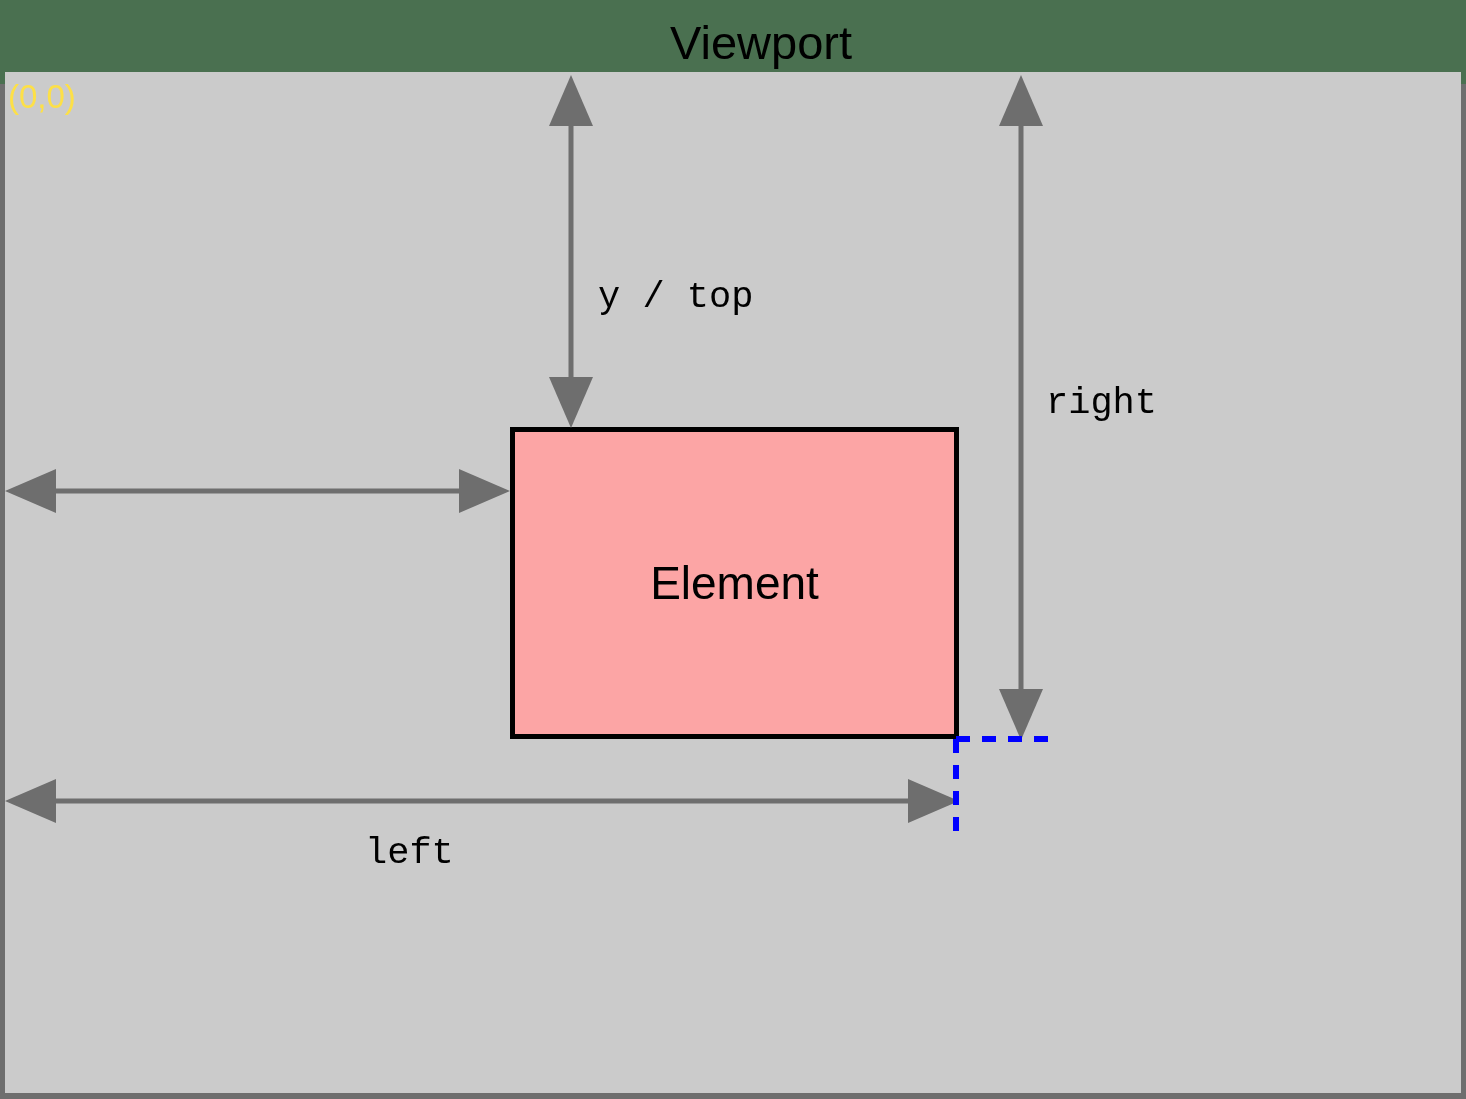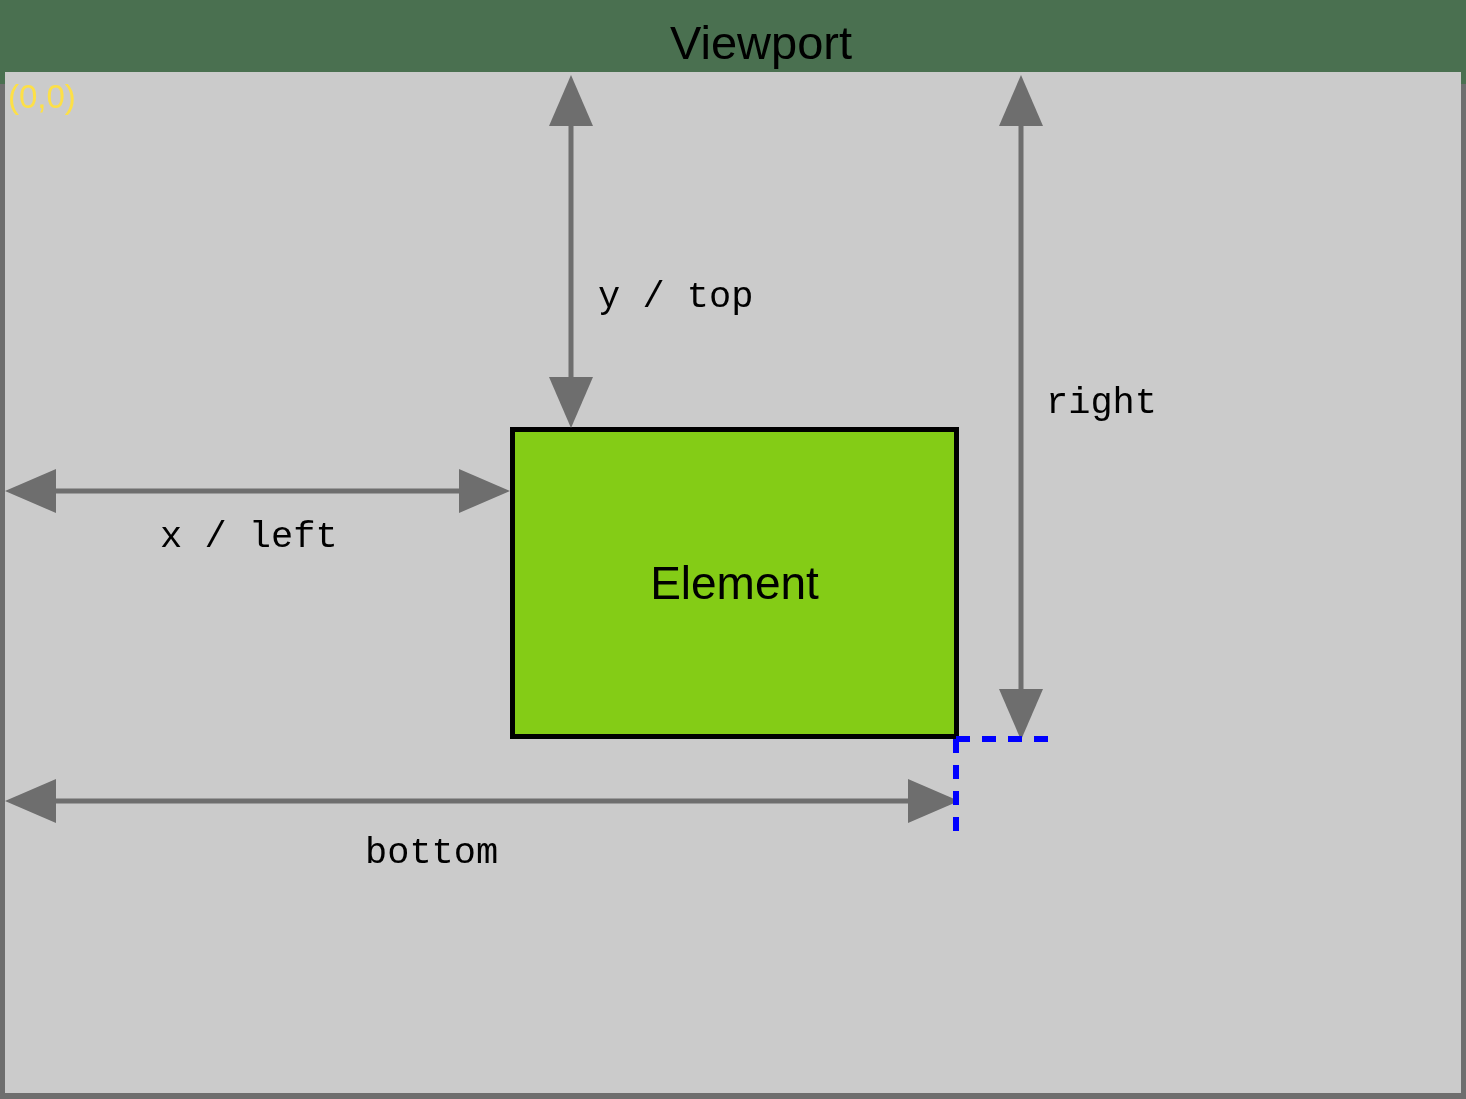--- a/index.html
+++ b/index.html
@@ -57,21 +57,21 @@
     color: #fde047;
     white-space: nowrap;
   }
   
   #element-box {
     position: absolute;
     left: 510px;
     top: 427px;
     width: 449px;
     height: 312px;
-    background: #84cc16;
+    background: #fca5a5;
     border: 5px solid #000000;
     box-sizing: border-box;
     display: flex;
     align-items: center;
     justify-content: center;
   }
   #element-label {
     font-family: "Liberation Sans", sans-serif;
     font-size: 46px;
     line-height: 46px;
@@ -146,17 +146,16 @@
       <polygon points="959,801 908,779 908,823" fill="#6e6e6e"></polygon>
     </g>
 
     <g>
       <line x1="956" y1="739" x2="1058" y2="739" stroke="#0000ff" stroke-width="6" stroke-dasharray="14,12"></line>
       <line x1="956" y1="739" x2="956" y2="843" stroke="#0000ff" stroke-width="6" stroke-dasharray="14,12"></line>
     </g>
   </svg>
 
   <div class="ann-label" id="label-y-top">y / top</div>
-  <div class="ann-label" id="label-x-left">x / left</div>
   <div class="ann-label" id="label-bottom">right</div>
-  <div class="ann-label" id="label-right">bottom</div>
+  <div class="ann-label" id="label-right">left</div>
 
 </div>
 
 </body></html>

